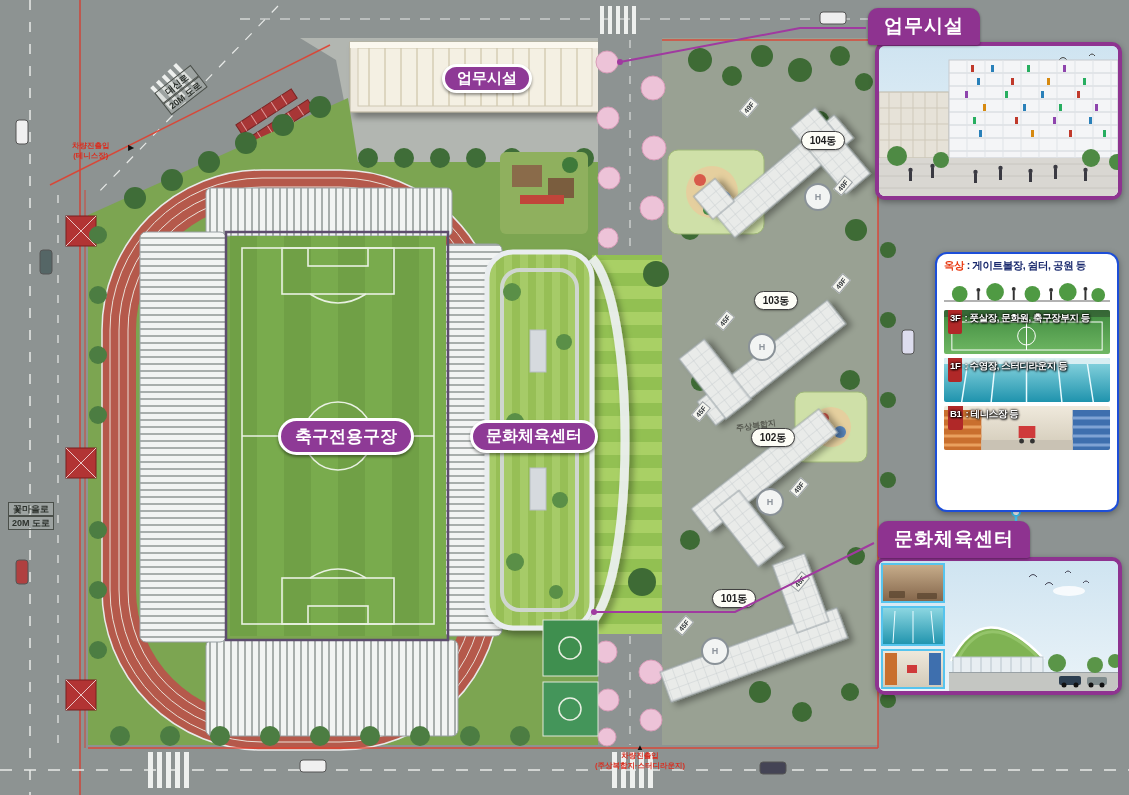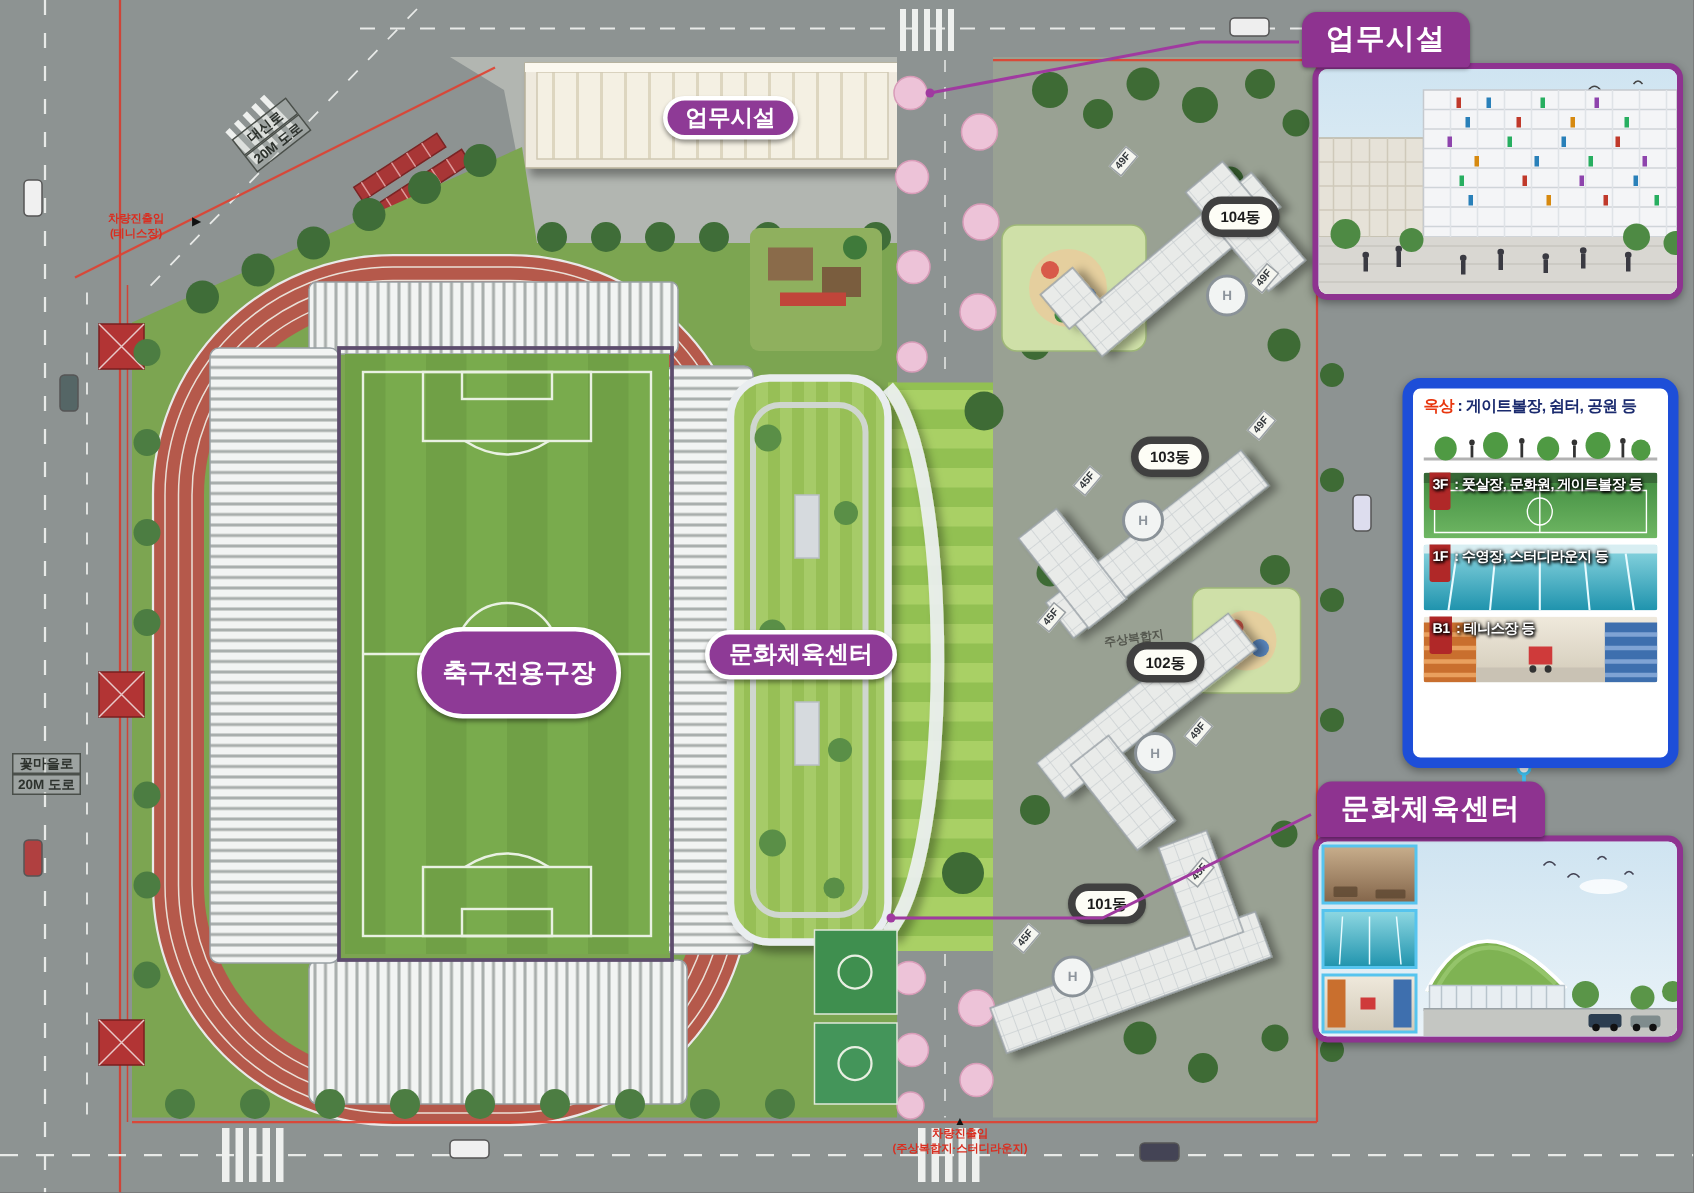--- a/index.html
+++ b/index.html
@@ -6,23 +6,23 @@
   .stage{position:relative;width:1129px;height:795px;overflow:hidden;background:#8d9392;
          font-family:"Liberation Sans","DejaVu Sans",sans-serif;}
   .stage svg{display:block;}
   .abs{position:absolute;}
   
   .pill{position:absolute;background:#8e3a96;color:#fff;border:3px solid #fff;border-radius:999px;
         font-weight:bold;display:flex;align-items:center;justify-content:center;
         box-shadow:0 2px 3px rgba(0,0,0,.4);white-space:nowrap;z-index:6;}
   .pill.small{font-size:15px;padding:2px 12px;}
   .pill.mid{font-size:16px;padding:3px 13px;}
-  .pill.big{font-size:17px;padding:16px 14px;}
+  .pill.big{font-size:17px;padding:4px 14px;}
   
-  .apt-pill{position:absolute;width:42px;height:17px;background:#fdfdf6;color:#1c1c1c;border:5px solid #404040;
+  .apt-pill{position:absolute;width:42px;height:17px;background:#fdfdf6;color:#1c1c1c;border:1px solid #404040;
         border-radius:999px;font-size:10px;font-weight:bold;display:flex;align-items:center;justify-content:center;
         box-shadow:0 1px 2px rgba(0,0,0,.3);z-index:6;}
   .floor-tag{position:absolute;background:#f5f6f0;color:#33383c;border:1px solid #9aa0a4;font-size:7px;
         font-weight:bold;line-height:9px;padding:0 2px;z-index:5;}
   .heli{position:absolute;width:14px;height:14px;color:#8d949c;font-size:9px;font-weight:bold;
         display:flex;align-items:center;justify-content:center;z-index:5;}
   .road-label{position:absolute;z-index:5;text-align:center;}
   .road-label span{display:block;border:1px solid #4a4f4a;color:#2d322d;background:rgba(190,196,190,.35);
         font-size:9px;font-weight:bold;line-height:12px;padding:0 3px;white-space:nowrap;}
   .access{position:absolute;color:#d92e20;font-size:7.5px;font-weight:bold;line-height:1.3;text-align:center;
@@ -30,21 +30,21 @@
   .access .tri{color:#111;font-size:8px;display:block;line-height:7px;}
   .parcel-note{position:absolute;color:#4a4c44;font-size:8px;font-weight:bold;opacity:.85;
         transform:rotate(-8deg);z-index:5;}
   
   .tab{position:absolute;background:#8e3390;color:#fff;font-weight:bold;font-size:19px;
         padding:5px 16px 6px;border-radius:10px 10px 3px 3px;z-index:11;letter-spacing:1px;
         box-shadow:0 1px 3px rgba(0,0,0,.4);}
   .panel{position:absolute;border:4px solid #8e3390;border-radius:10px;overflow:hidden;background:#d8e8f2;
         z-index:10;box-sizing:border-box;box-shadow:0 2px 6px rgba(0,0,0,.35);}
   .info-box{position:absolute;left:935px;top:252px;width:184px;height:260px;background:#fff;
-        border:7px solid #1d4ed8;border-radius:12px;z-index:10;box-sizing:border-box;padding:5px 7px;
+        border:2px solid #1d4ed8;border-radius:12px;z-index:10;box-sizing:border-box;padding:5px 7px;
         box-shadow:0 2px 6px rgba(0,0,0,.35);}
   .roof-line{font-size:10.5px;font-weight:bold;color:#1a2a6e;letter-spacing:-.4px;white-space:nowrap;height:15px;}
   .roof-line .tag{color:#e8360e;}
   .roof-illus{width:100%;height:32px;}
   .prog-photo{position:relative;height:44px;margin-top:4px;border-radius:2px;overflow:hidden;}
   .prog-cap{position:absolute;top:2px;left:4px;font-size:9.5px;font-weight:bold;color:#fff;
         letter-spacing:-.4px;white-space:nowrap;
         text-shadow:0 0 2px #000,0 0 3px #000,1px 1px 2px #000;}
   .prog-cap .tag{background:#b02828;padding:11px 2px;border-radius:2px;}
   .conn{position:absolute;left:0;top:0;z-index:9;pointer-events:none;}
@@ -539,21 +539,21 @@
       <svg width="100%" height="100%" viewBox="0 0 169 44" preserveAspectRatio="none">
         <rect width="169" height="44" fill="url(#gField)"></rect>
         <rect x="0" y="0" width="169" height="7" fill="#2e4a2e" opacity=".55"></rect>
         <g fill="none" stroke="#ffffff" stroke-width="1">
           <rect x="8" y="12" width="153" height="28"></rect>
             <line x1="84" y1="12" x2="84" y2="40"></line>
             <circle cx="84" cy="26" r="9"></circle>
         </g>
       </svg>
       <div class="prog-cap">
-        <span class="tag">3F</span><span> : 풋살장, 문화원, 게이트볼장 등</span>
+        <span class="tag">3F</span><span> : 풋살장, 문화원, 축구장부지 등</span>
       </div>
     </div>
     <div class="prog-photo">
       <svg width="100%" height="100%" viewBox="0 0 169 44" preserveAspectRatio="none">
         <rect width="169" height="44" fill="url(#gPool)"></rect>
         <g stroke="#e8fbff" stroke-width="1.5">
           <line x1="24" y1="6" x2="18" y2="44"></line>
             <line x1="52" y1="6" x2="48" y2="44"></line>
             <line x1="84" y1="6" x2="84" y2="44"></line>
           <line x1="116" y1="6" x2="120" y2="44"></line>

